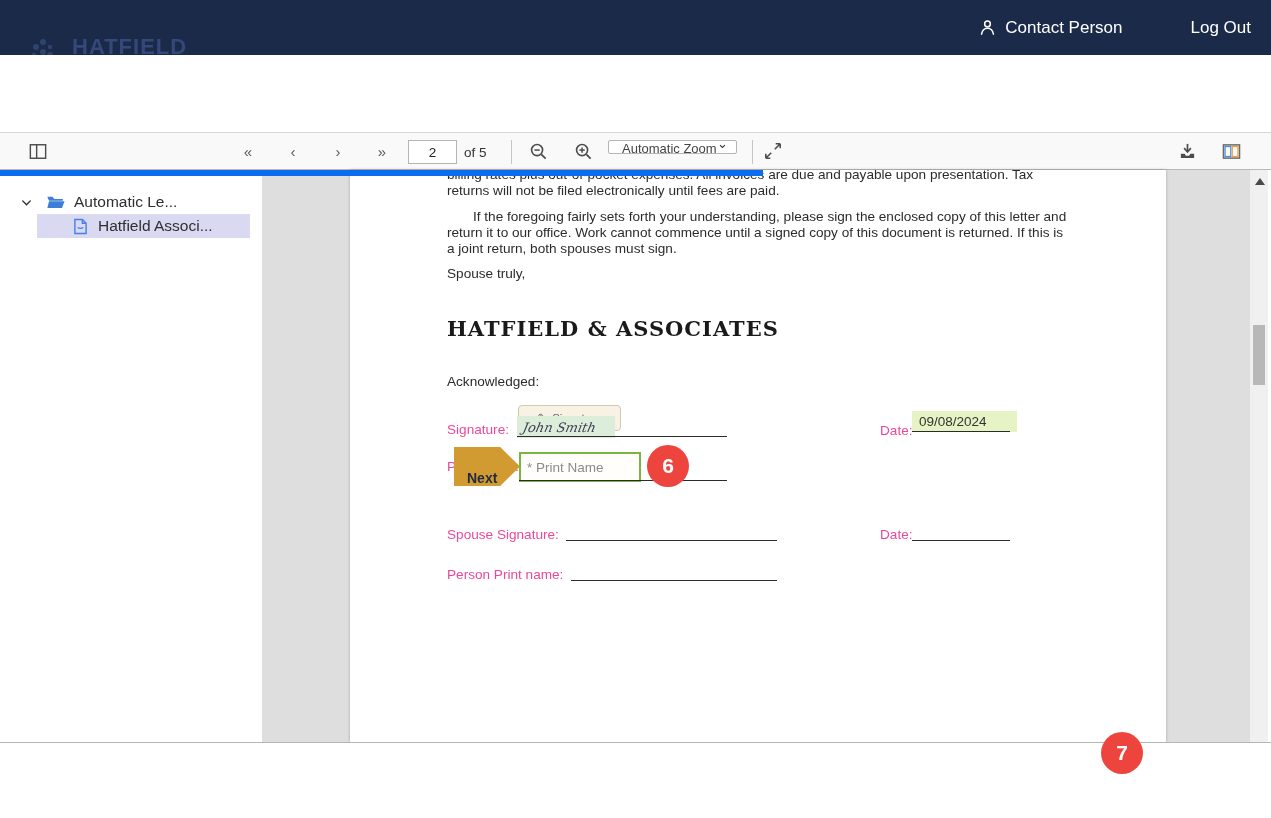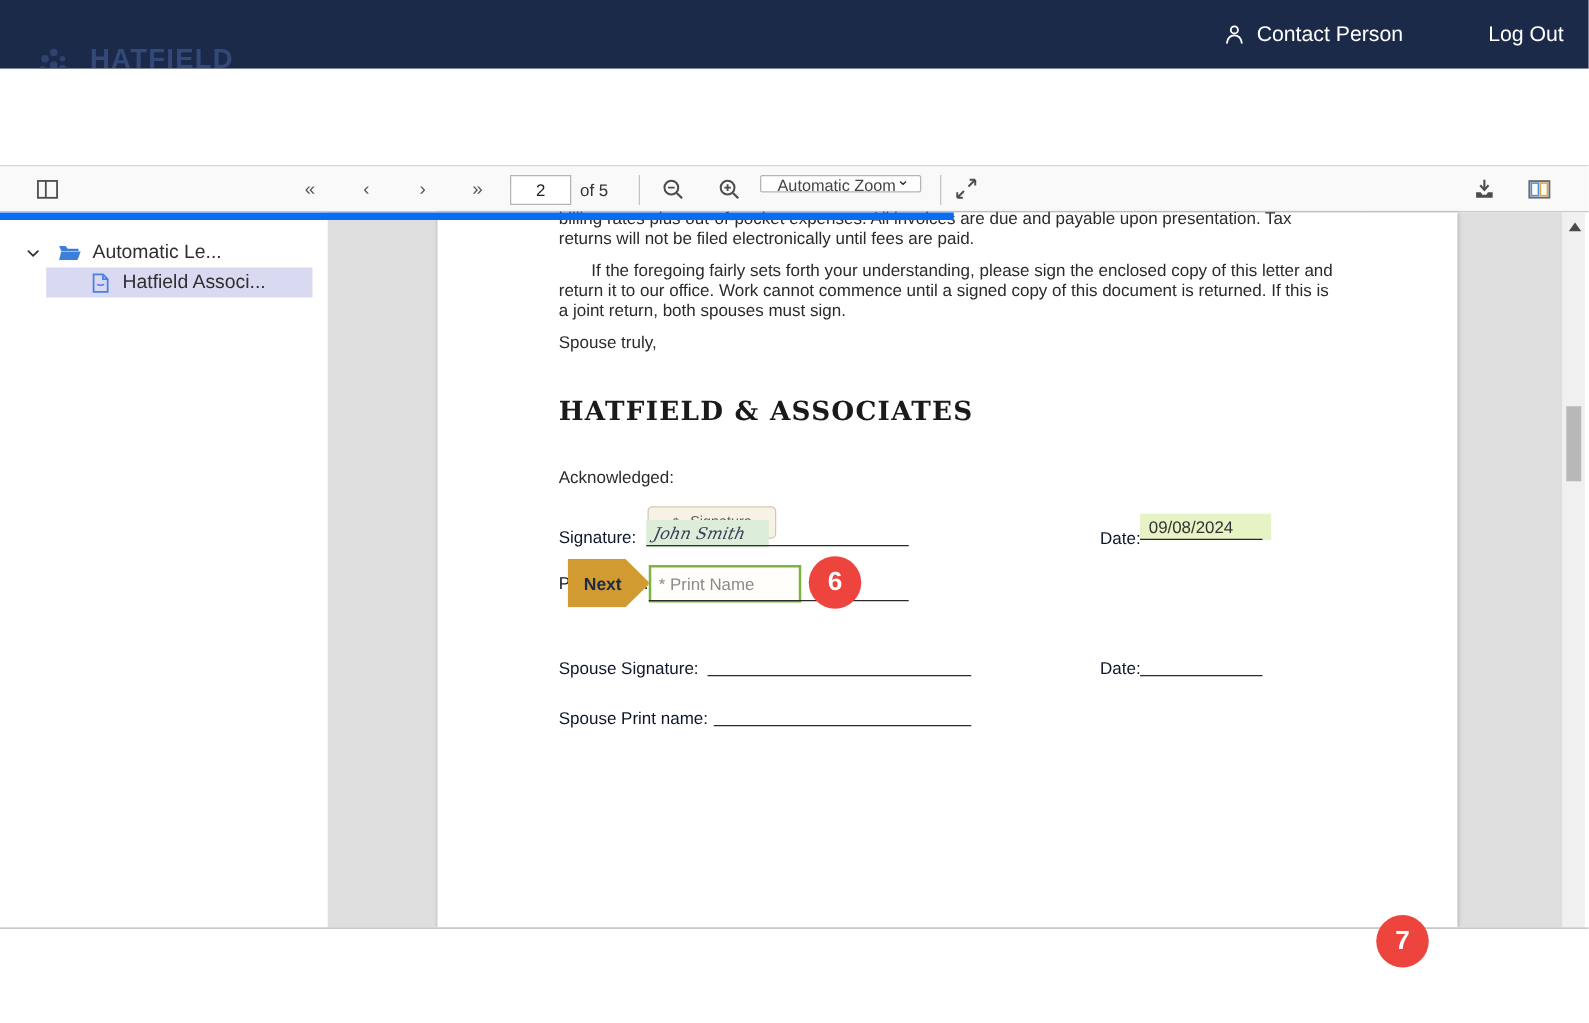--- a/index.html
+++ b/index.html
@@ -64,35 +64,35 @@
 
   
   .doc-text { position:absolute; font-size:13.6px; line-height:16.2px; color:#2b2b2b; }
   .para1 { left:447px; top:167px; width:624px; }
   .para2 { left:447px; top:209px; width:626px; text-indent:26px; }
   .yours { left:447px; top:266px; }
   .company { position:absolute; left:447px; top:316px; font-family:"DejaVu Serif", serif; font-weight:bold;
     font-size:21px; letter-spacing:1px; color:#1a1a1a; }
   .ack { left:447px; top:374px; }
 
-  .fld-label { position:absolute; font-size:13.6px; color:#0f172a; }
+  .fld-label { position:absolute; font-size:13.6px; color:#ec4899; }
   .u-line { position:absolute; border-bottom:1.6px solid #2b2b2b; }
 
   .sig-btn { position:absolute; left:518px; top:405px; width:103px; height:26px; background:#f7f2e3;
     border:1px solid #cfc9b4; border-radius:4px; display:flex; align-items:center; justify-content:center;
     gap:5px; font-size:11.5px; color:#5a5a5a; cursor:pointer; }
   .sig-box { position:absolute; left:517px; top:416px; width:98px; height:22px; background:#dcedda;
     display:flex; align-items:center; padding-left:6px; cursor:pointer; }
   .sig-script { font-family:"DejaVu Serif", serif; font-style:italic; font-size:13px; color:#3e3e58;
     transform:skewX(-12deg); }
   .date-box { position:absolute; left:912px; top:411px; width:105px; height:21px; background:#e6f3c4;
     display:flex; align-items:center; padding-left:7px; font-size:13.5px; color:#333; cursor:pointer; }
 
   .next-tag { position:absolute; left:454px; top:447px; width:66px; height:39px; background:#d19b31;
-    clip-path:polygon(0 0, 70% 0, 100% 50%, 70% 100%, 0 100%); display:flex; align-items:center;
+    clip-path:polygon(0 0, 70% 0, 100% 50%, 70% 100%, 0 100%); display:flex; align-items:flex-end;
     padding-left:13px; font-size:14px; font-weight:bold; color:#1e2a44; cursor:pointer; }
   .print-input { position:absolute; left:519px; top:452px; width:122px; height:30px; background:#fffefa;
     border:2px solid #7cb342; font-size:13.5px; color:#333; padding-left:6px;
     font-family:"Liberation Sans",sans-serif; }
   .print-input::placeholder { color:#8b8b8b; }
 
   .step-circle { position:absolute; width:42px; height:42px; border-radius:50%; background:#ee443e;
     color:#fff; font-size:21px; font-weight:bold; display:flex; align-items:center; justify-content:center; z-index:40; }
   .circle6 { left:647px; top:445px; }
   .circle7 { left:1101px; top:732px; }
@@ -272,21 +272,21 @@
     <span>Next</span>
   </div>
   <input class="print-input" placeholder="* Print Name" style="">
   <div class="u-line" style="left:519px; top:463px; width:208px; height:18px;"></div>
   <div class="step-circle circle6">6</div>
 
   <span class="fld-label" style="left:447px; top:527px;">Spouse Signature:</span>
   <div class="u-line" style="left:566px; top:523px; width:211px; height:18px;"></div>
   <span class="fld-label" style="left:880px; top:527px;">Date:</span>
   <div class="u-line" style="left:912px; top:523px; width:98px; height:18px;"></div>
-  <span class="fld-label" style="left:447px; top:567px;">Spouse Print name:</span>
+  <span class="fld-label" style="left:447px; top:567px;">Person Print name:</span>
   <div class="u-line" style="left:571px; top:563px; width:206px; height:18px;"></div>
 
   <footer class="footer">
     
     
     
   </footer>
   <div class="step-circle circle7">7</div>
 
 </div>

